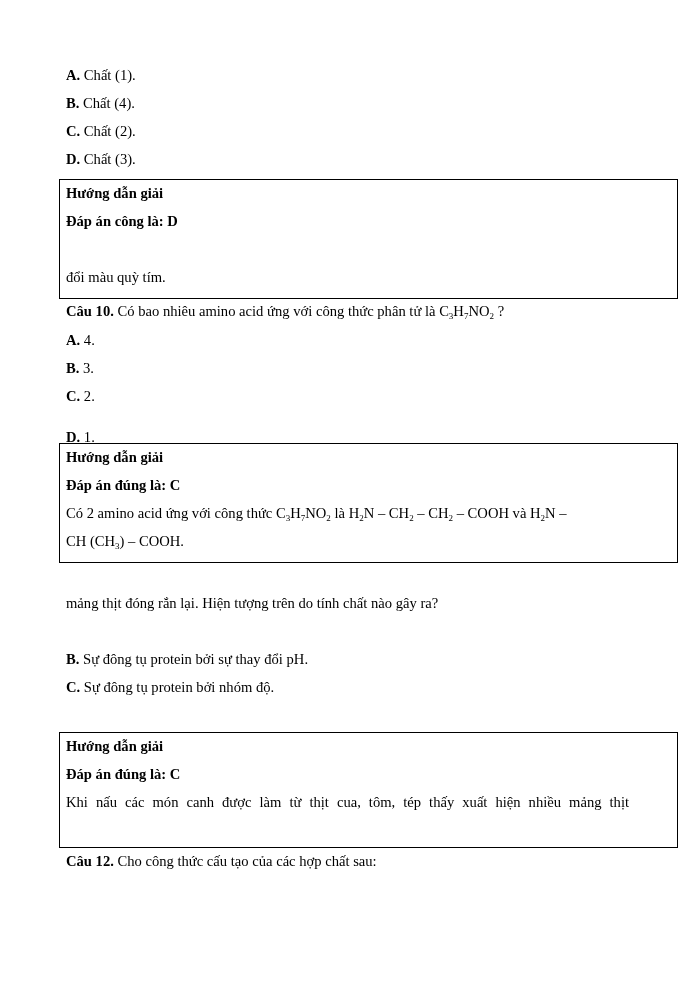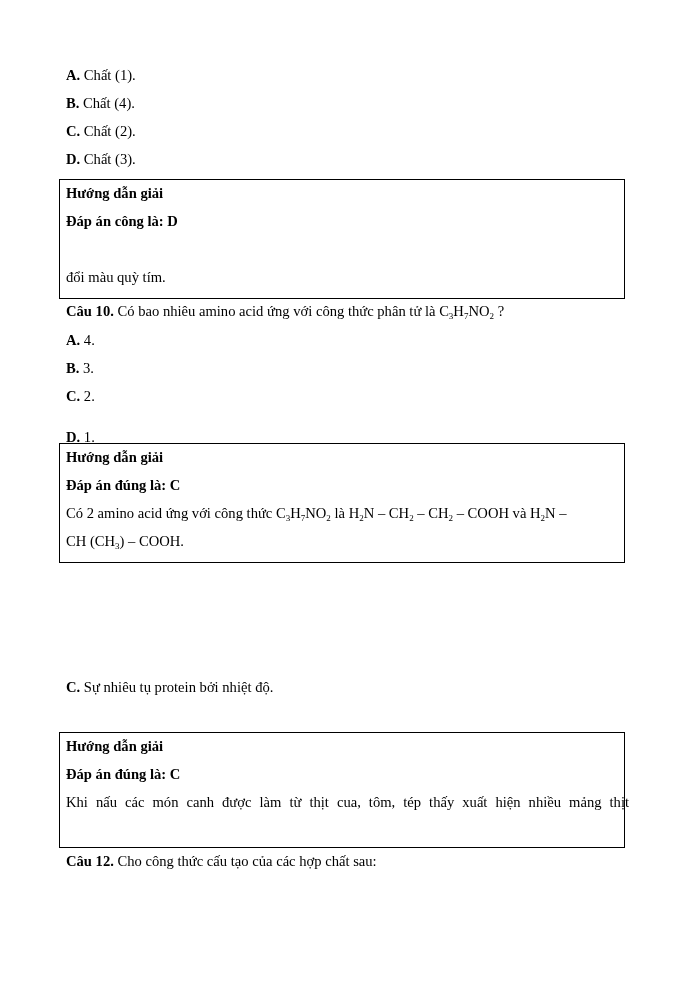--- a/index.html
+++ b/index.html
@@ -5,21 +5,21 @@
   html, body { margin: 0; padding: 0; background: #ffffff; }
   body {
     width: 694px; height: 982px; position: relative; overflow: hidden;
     font-family: "Liberation Serif", "DejaVu Serif", serif;
     font-size: 14.6px; color: #000;
   }
   .page { position: absolute; left: 0; top: 0; width: 694px; height: 982px; }
   .line { position: absolute; left: 66px; white-space: nowrap; line-height: 18px; }
   .b { font-weight: bold; }
   .box {
-    position: absolute; left: 59px; width: 566px;
+    position: absolute; left: 59px; width: 619px;
     border: 1px solid #000; box-sizing: border-box;
   }
   .box .line { left: 6px; }
   sub { font-size: 9px; vertical-align: -3px; line-height: 0; }
   .just { width: 563px; text-align: justify; text-align-last: justify; }
 </style>
 </head>
 <body>
 
 <div class="page">
@@ -41,21 +41,23 @@
   <div class="line" style="top:387px"><span class="b">C.</span><span> 2.</span></div>
   <div class="line" style="top:428px"><span class="b">D.</span><span> 1.</span></div>
 
   <div class="box" style="top:443px; height:120px">
     <div class="line b" style="top:4px">Hướng dẫn giải</div>
     <div class="line b" style="top:32px">Đáp án đúng là: C</div>
     <div class="line" style="top:60px"><span>Có 2 amino acid ứng với công thức </span><span><span>C</span><sub>3</sub><span>H</span><sub>7</sub><span>NO</span><sub>2</sub></span><span> là H</span><sub>2</sub><span>N – CH</span><sub>2</sub><span> – CH</span><sub>2</sub><span> – COOH và H</span><sub>2</sub><span>N –</span></div>
     <div class="line" style="top:88px"><span>CH (CH</span><sub>3</sub><span>) – COOH.</span></div>
   </div>
 
-  <div class="line" style="top:678px"><span class="b">C.</span><span> Sự nhiêu tụ protein bởi nhiệt độ.</span></div>
+  <div class="line" style="top:594px">mảng thịt đóng rắn lại. Hiện tượng trên do tính chất nào gây ra?</div>
+  <div class="line" style="top:650px"><span class="b">B.</span><span> Sự đông tụ protein bởi sự thay đổi pH.</span></div>
+  <div class="line" style="top:678px"><span class="b">C.</span><span> Sự đông tụ protein bởi nhóm độ.</span></div>
 
   <div class="box" style="top:732px; height:116px">
     <div class="line b" style="top:4px">Hướng dẫn giải</div>
     <div class="line b" style="top:32px">Đáp án đúng là: C</div>
     <div class="line just" style="top:60px">Khi nấu các món canh được làm từ thịt cua, tôm, tép thấy xuất hiện nhiều mảng thịt</div>
   </div>
 
   <div class="line" style="top:852px"><span class="b">Câu 12.</span><span> Cho công thức cấu tạo của các hợp chất sau:</span></div>
 
 </div>

